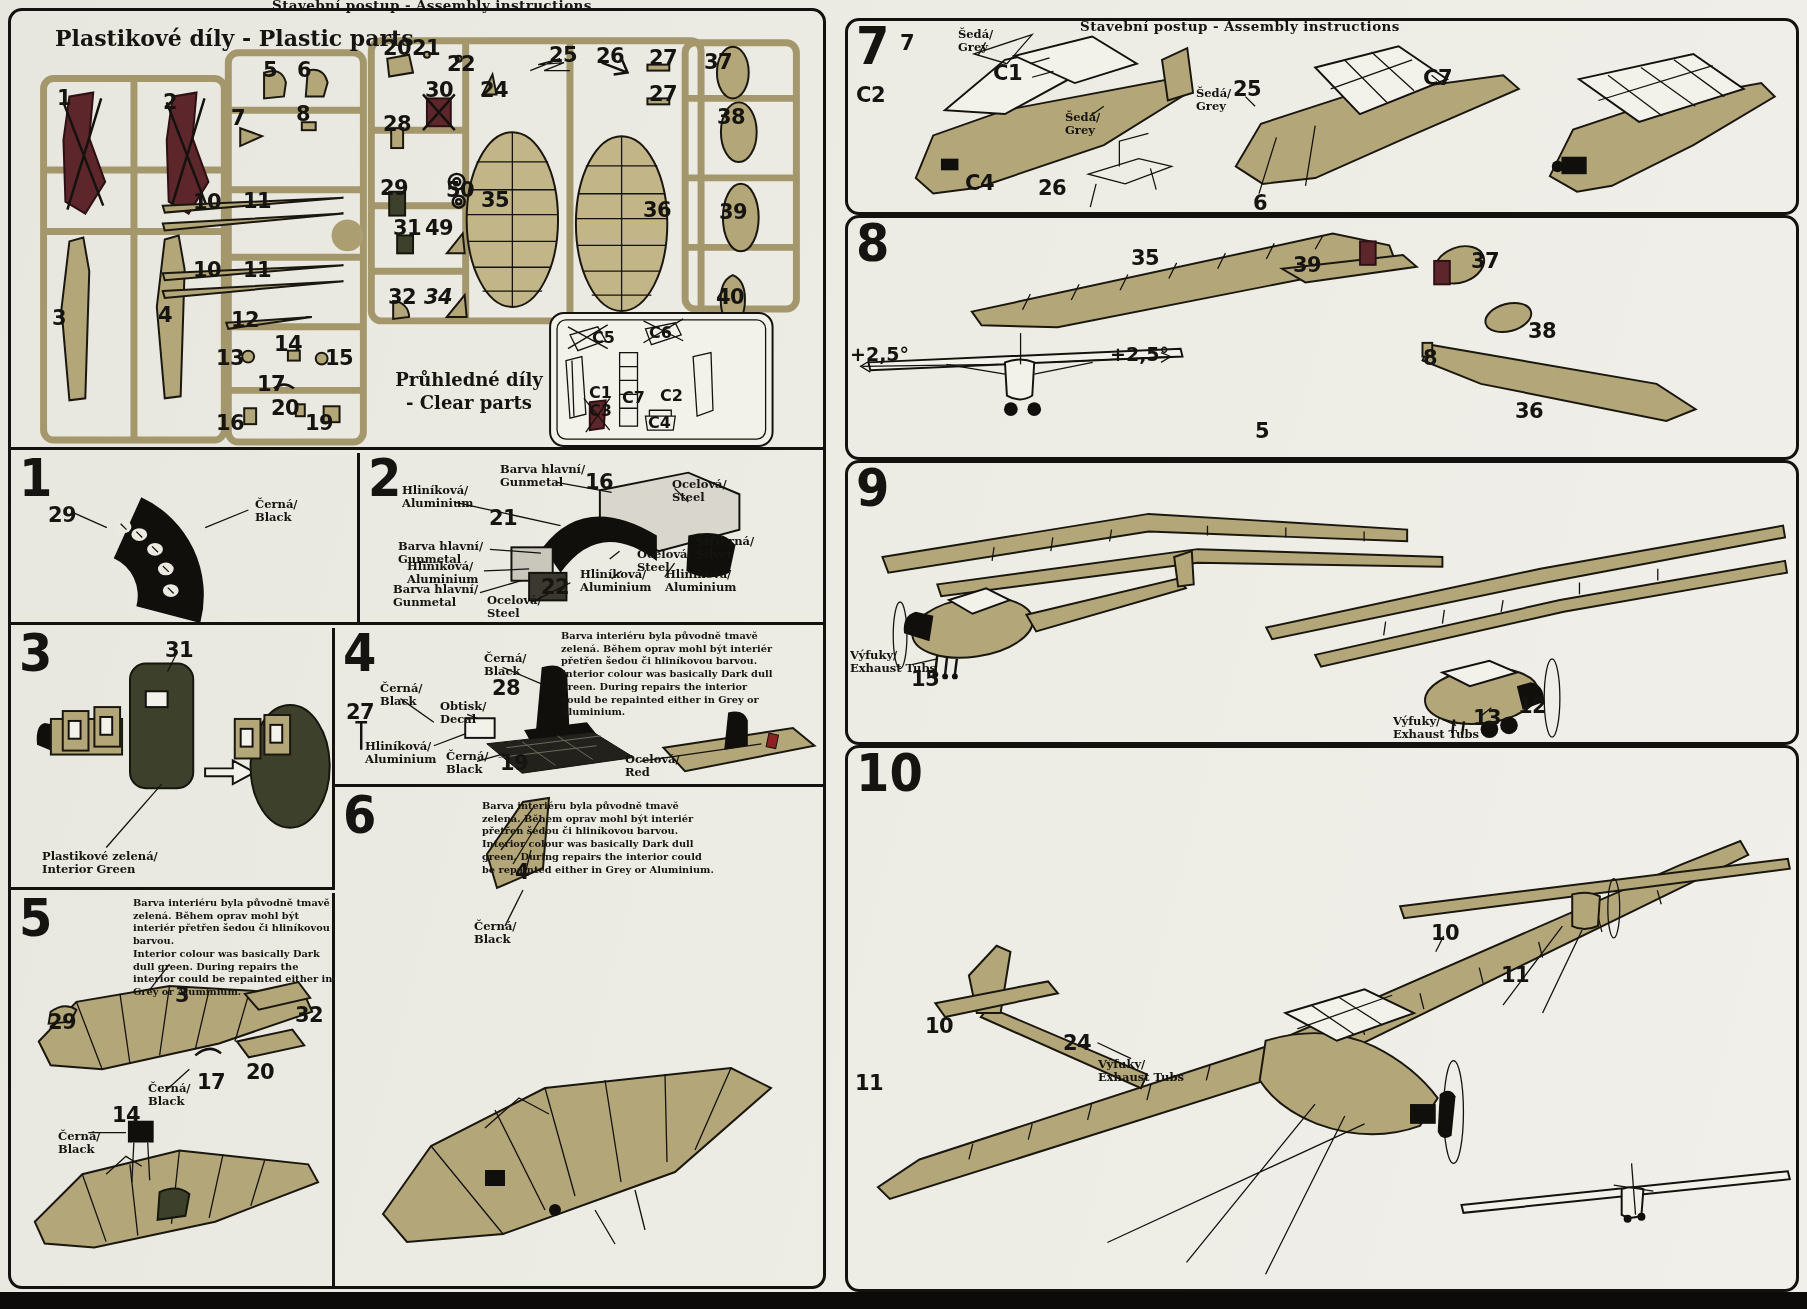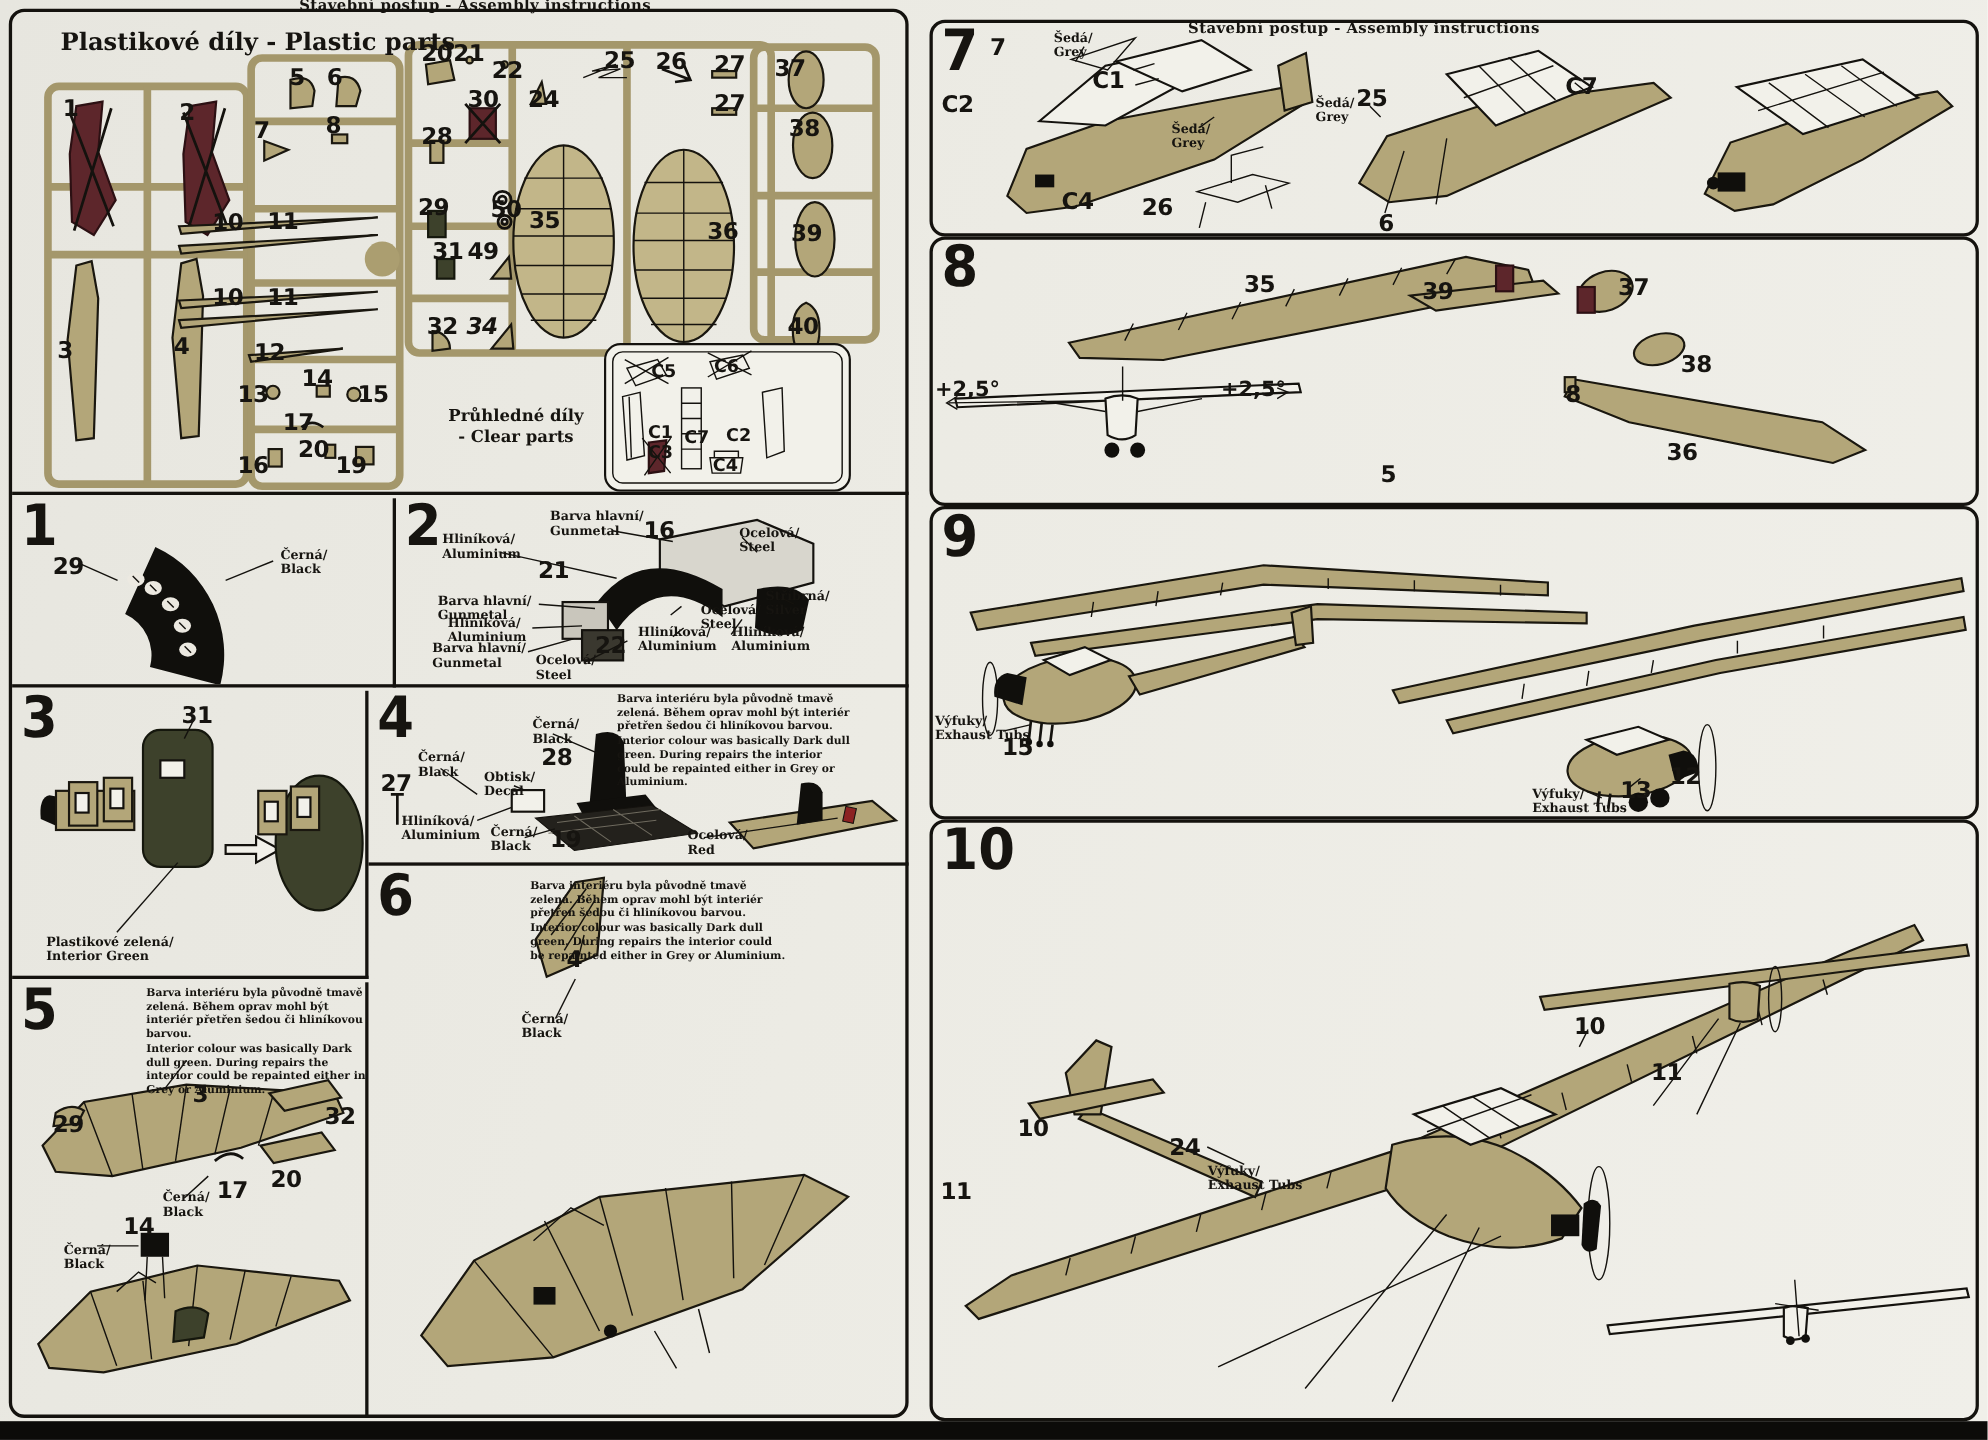--- a/index.html
+++ b/index.html
@@ -13,21 +13,21 @@
   .hdr{position:absolute;font-weight:bold;font-size:13.5px;letter-spacing:.4px;white-space:nowrap;}
   .numeral{position:absolute;left:8px;top:0;font-family:"DejaVu Sans",sans-serif;
            font-weight:bold;font-size:48px;line-height:1.05;transform:scaleY(1.08);}
   .sc{position:absolute;white-space:pre-line;font-weight:bold;font-size:11.5px;
       line-height:1.12;z-index:5;}
   .sc.num{font-family:"DejaVu Sans",sans-serif;font-size:21px;line-height:1;letter-spacing:-.5px;}
   .sc.cnum{font-family:"DejaVu Sans",sans-serif;font-size:16px;line-height:1;}
   .sc.deg{font-family:"DejaVu Sans",sans-serif;font-size:19px;line-height:1;}
   .parts-title{position:absolute;left:44px;top:14px;font-weight:bold;font-size:22px;}
   .clear-title{position:absolute;left:368px;top:358px;width:180px;text-align:center;
-               font-weight:bold;font-size:15px;line-height:1.25;white-space:pre-line;}
+               font-weight:bold;font-size:18px;line-height:1.25;white-space:pre-line;}
   .note{position:absolute;font-weight:bold;font-size:9.8px;line-height:1.3;z-index:4;}
   .note p{margin:0;}
   #wm{position:absolute;left:70px;top:498px;z-index:50;font-family:"DejaVu Sans",sans-serif;
       font-weight:bold;font-size:66px;white-space:nowrap;color:var(--watermark_red,#ee1408);
       opacity:.9;letter-spacing:-1px;}
   #bottombar{position:absolute;left:0;top:1292px;width:1807px;height:17px;background:#0c0b09;}
   
   .tan{fill:var(--tan,#b3a679);stroke:#1a170f;stroke-width:2;}
   .tan2{fill:#c2b689;stroke:#1a170f;stroke-width:2;}
   .mar{fill:var(--maroon,#5d262b);stroke:#2c1013;stroke-width:2;}

